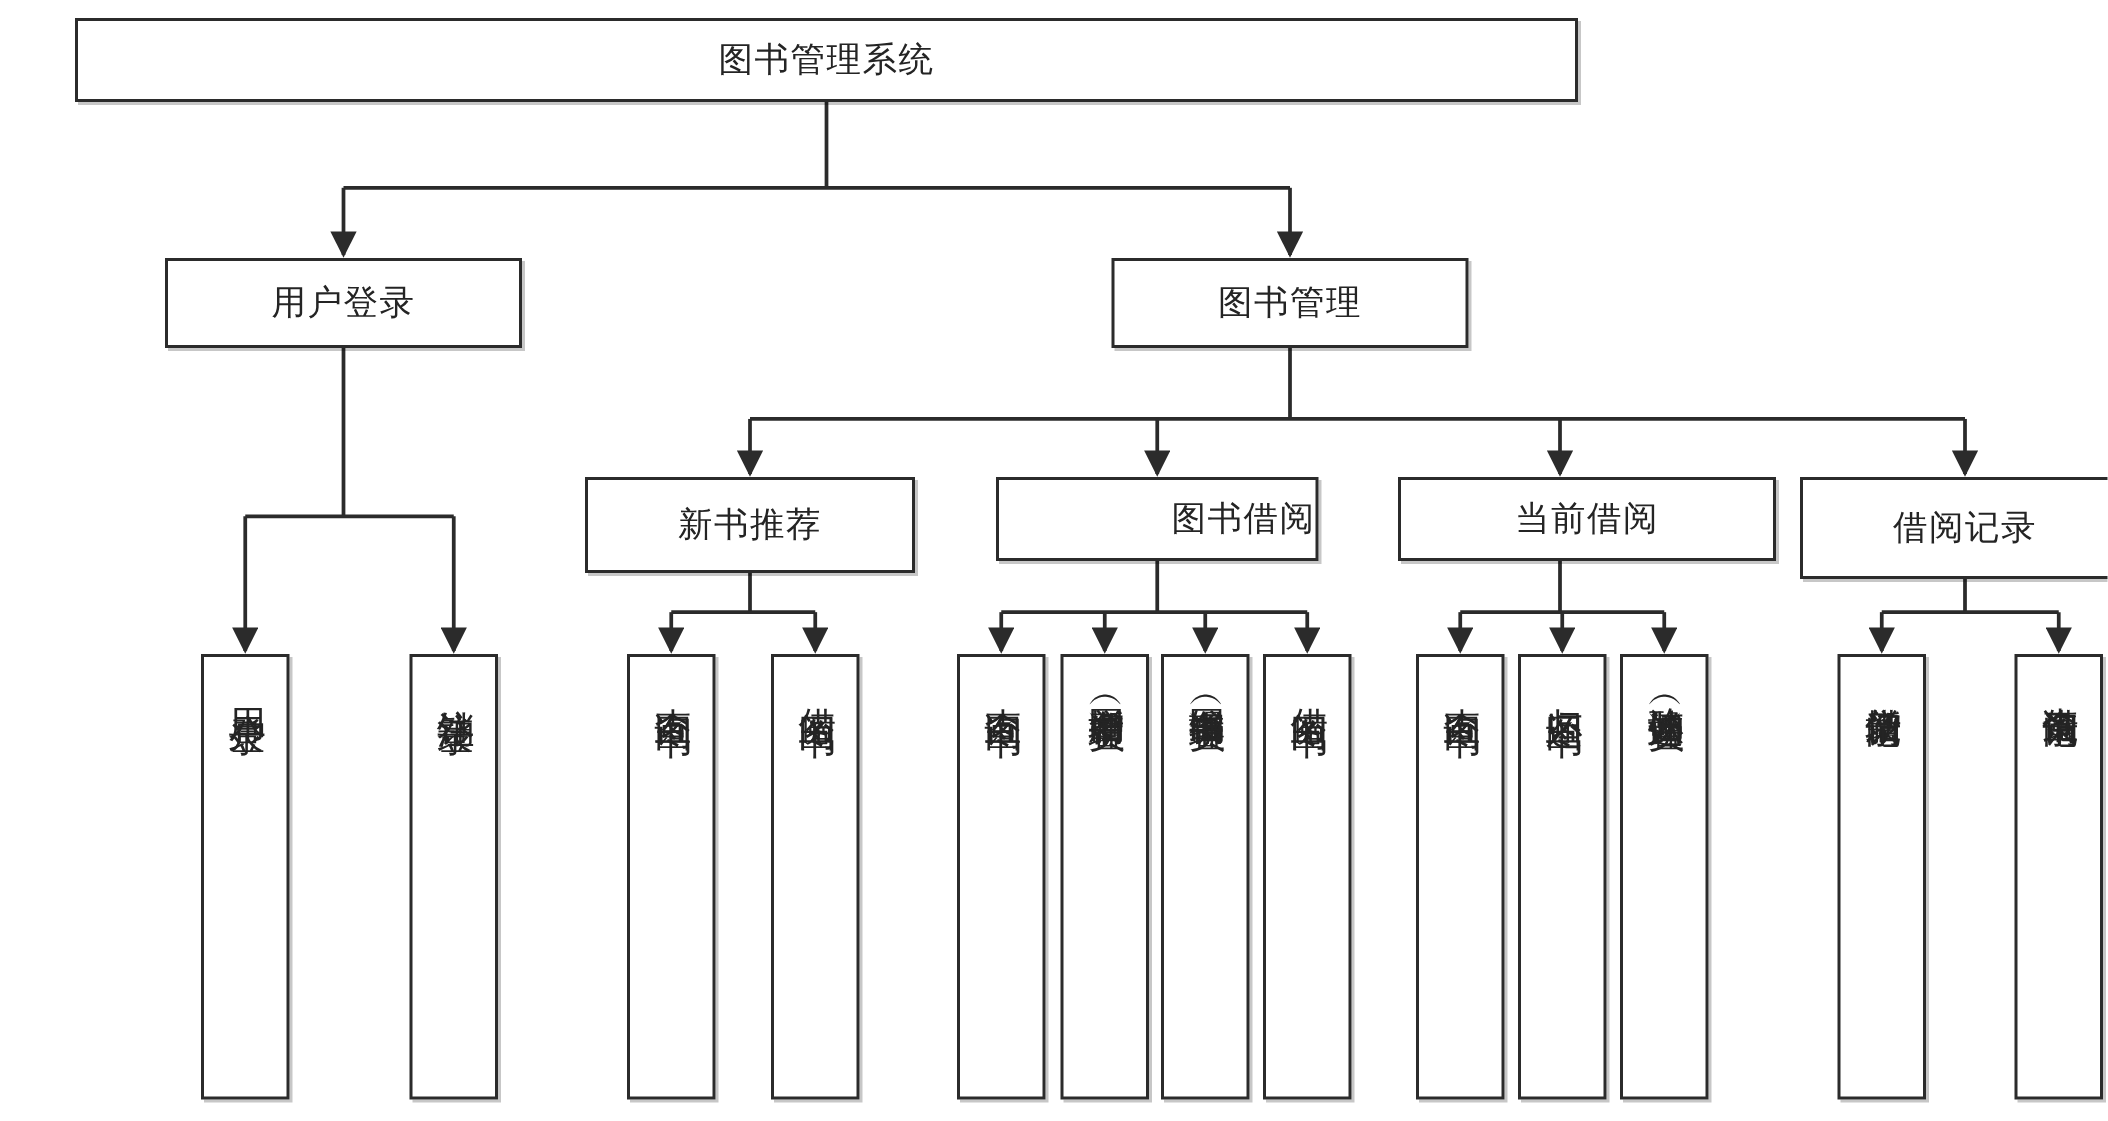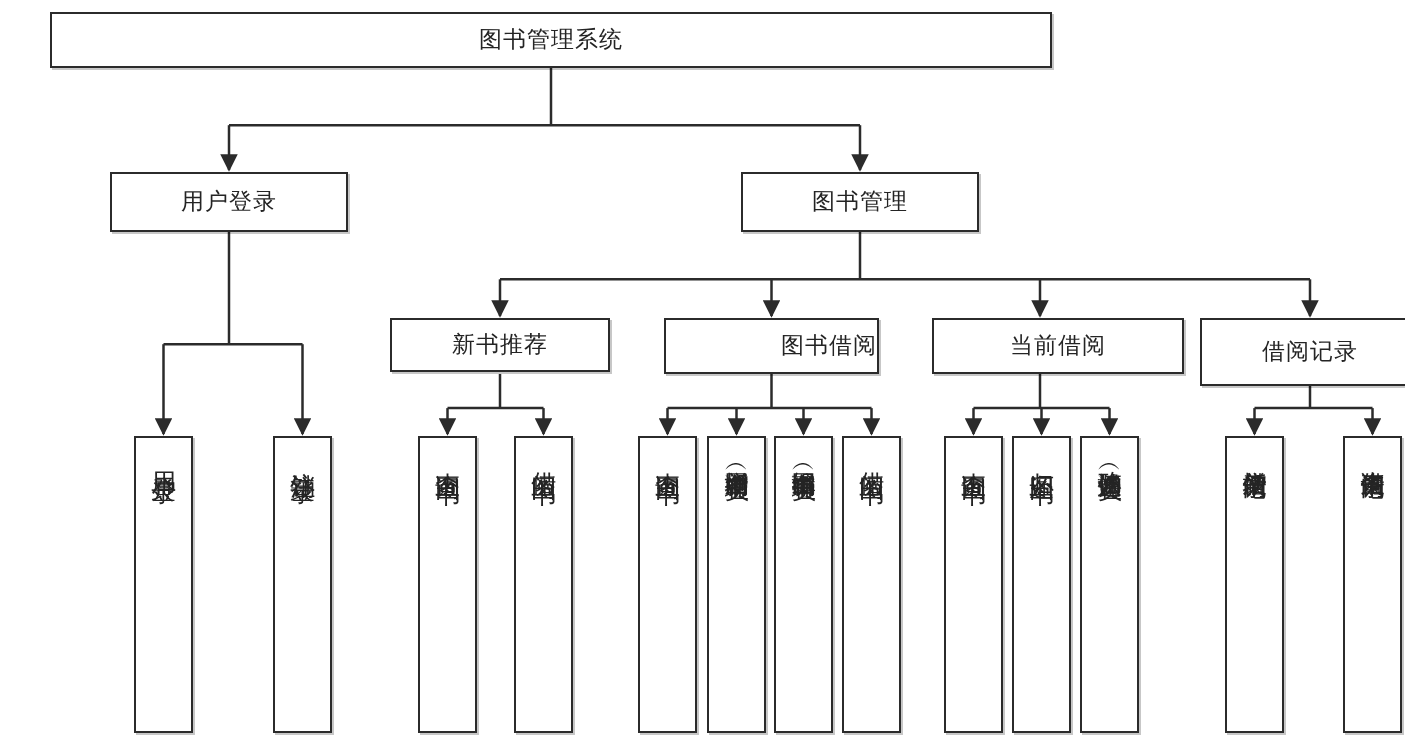--- a/index.html
+++ b/index.html
@@ -118,21 +118,21 @@
   <div id="nodes-layer">
       <div class="node horizontal" style="left: 20px; top: 12px; width: 1002px; height: 56px;">
         <span class="label">图书管理系统</span>
       </div>
       <div class="node horizontal" style="left: 80px; top: 172px; width: 238px; height: 60px;">
         <span class="label">用户登录</span>
       </div>
       <div class="node horizontal" style="left: 711px; top: 172px; width: 238px; height: 60px;">
         <span class="label">图书管理</span>
       </div>
-      <div class="node horizontal" style="left: 360px; top: 318px; width: 220px; height: 54px;">
+      <div class="node horizontal" style="left: 360px; top: 318px; width: 220px; height: 64px;">
         <span class="label">新书推荐</span>
       </div>
       <div class="node horizontal" style="left: 634px; top: 318px; width: 215px; height: 56px; justify-content: flex-end;">
         <span class="label">图书借阅</span>
       </div>
       <div class="node horizontal" style="left: 902px; top: 318px; width: 252px; height: 56px;">
         <span class="label">当前借阅</span>
       </div>
       <div class="node horizontal" style="left: 1170px; top: 318px; width: 220px; height: 68px;">
         <span class="label">借阅记录</span>

